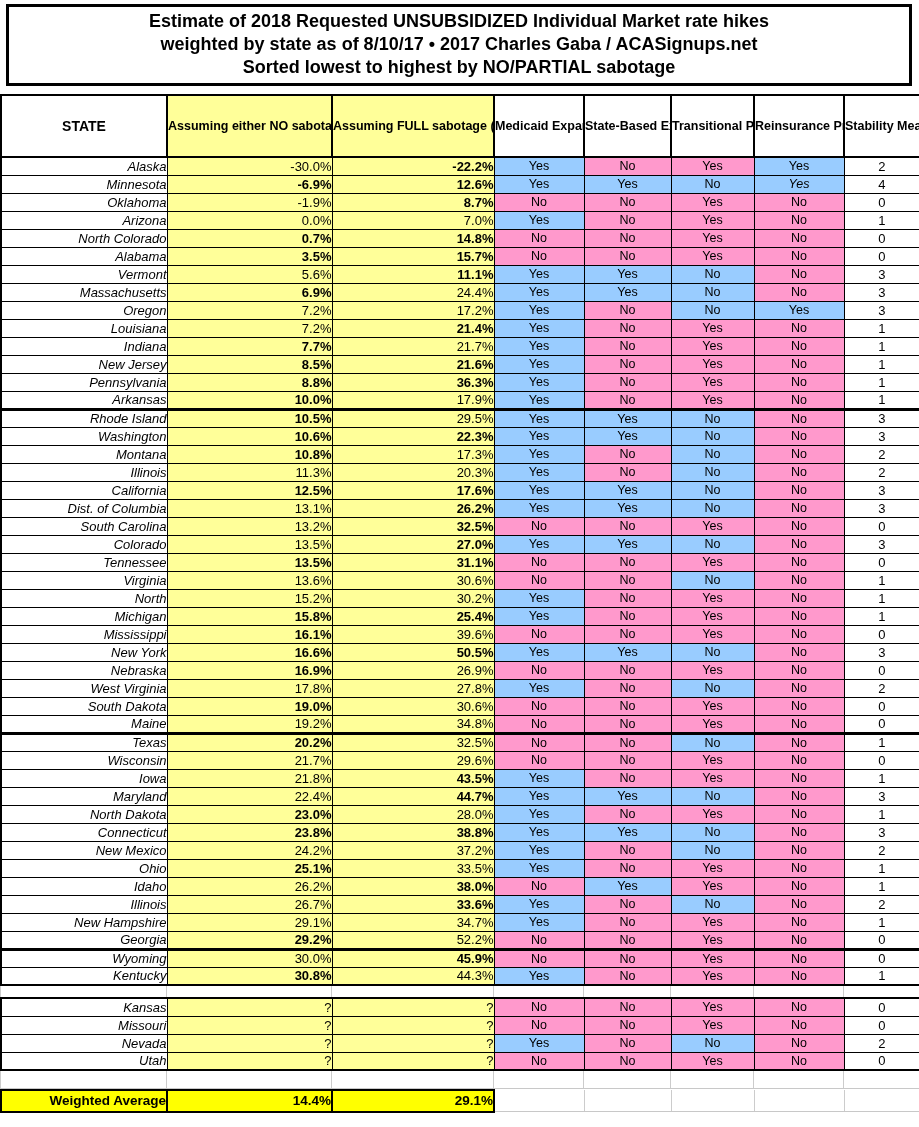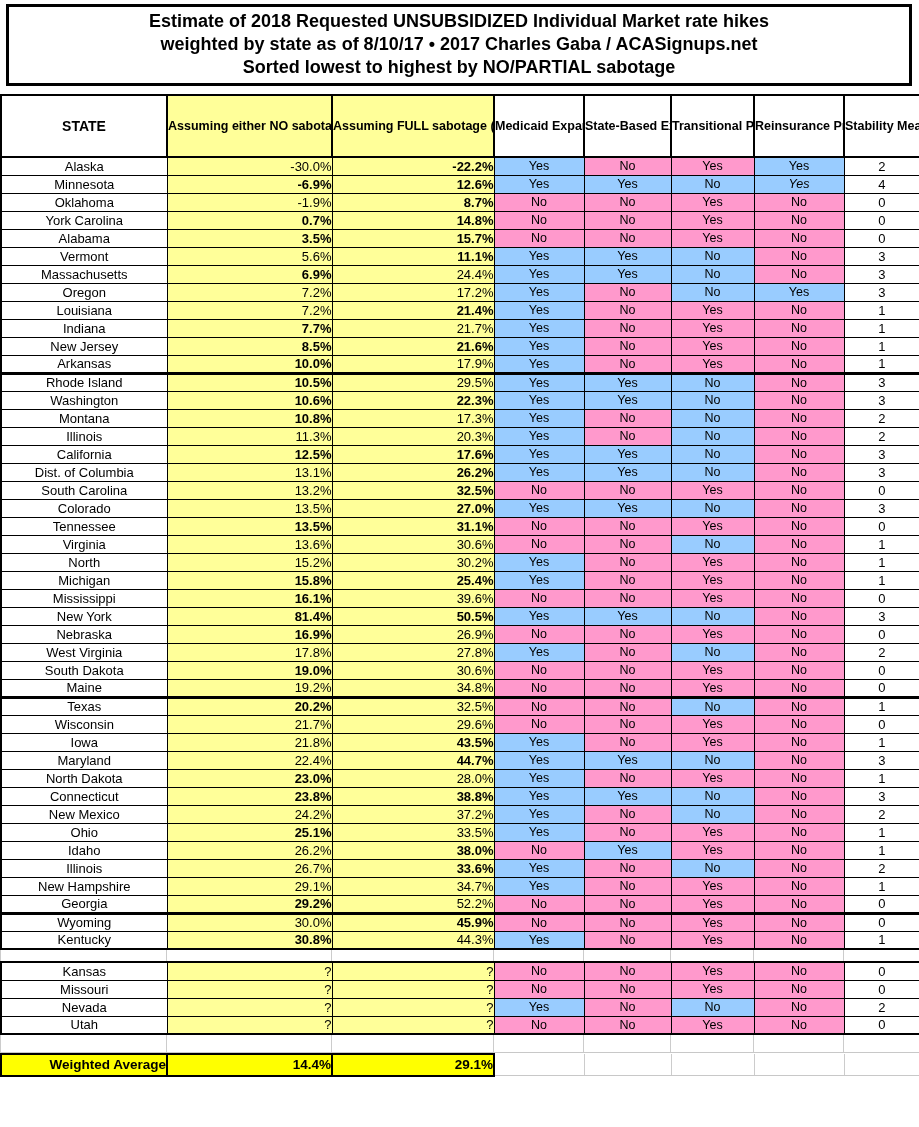--- a/index.html
+++ b/index.html
@@ -8,21 +8,21 @@
     font-weight:bold;font-size:18px;line-height:23px;padding:3px 0 4px 0;color:#000;}
   table{border-collapse:collapse;table-layout:fixed;width:919px;}
   
   table.grid{border:2px solid #000;}
   table.grid th, table.grid td{border:1px solid #000;overflow:hidden;white-space:nowrap;padding:0;color:#000;}
   thead th{border:2px solid #000 !important;font-size:12.5px;font-weight:bold;text-align:center;
     vertical-align:middle;white-space:pre-line;height:60px;background:#fff;line-height:14px;}
   th.state-h{font-size:14px;border-radius:13px;}
   th.yellow{background:#FFFF99;}
   tr.data{height:18px;}
-  td.state{text-align:center;padding-right:3px;font-size:13px;background:#fff;}
+  td.state{text-align:right;padding-right:3px;font-size:13px;background:#fff;font-style:italic;}
   td.rate{text-align:right;padding-right:6px;font-size:13px;background:#FFFF99;}
   td.flag{text-align:center;font-size:12.5px;}
   td.stab{text-align:center;font-size:13px;background:#fff;}
   .b{font-weight:bold;}
   .i{font-style:italic;}
   .blue{background:#99CCFF;}
   .pink{background:#FF99CC;}
   tr.sep td{border-top:3px solid #000;}
   
   table.gap td{border-left:1px solid #ccc;border-right:1px solid #ccc;background:#fff;padding:0;}
@@ -108,21 +108,31 @@
         <td class="state">Oklahoma</td>
         <td class="rate">-1.9%</td>
         <td class="rate b">8.7%</td>
         <td class="flag pink">No</td>
         <td class="flag pink">No</td>
         <td class="flag pink">Yes</td>
         <td class="flag pink">No</td>
         <td class="stab">0</td>
       </tr>
       <tr class="data">
-        <td class="state">York Carolina</td>
+        <td class="state">Arizona</td>
+        <td class="rate">0.0%</td>
+        <td class="rate">7.0%</td>
+        <td class="flag blue">Yes</td>
+        <td class="flag pink">No</td>
+        <td class="flag pink">Yes</td>
+        <td class="flag pink">No</td>
+        <td class="stab">1</td>
+      </tr>
+      <tr class="data">
+        <td class="state">North Colorado</td>
         <td class="rate b">0.7%</td>
         <td class="rate b">14.8%</td>
         <td class="flag pink">No</td>
         <td class="flag pink">No</td>
         <td class="flag pink">Yes</td>
         <td class="flag pink">No</td>
         <td class="stab">0</td>
       </tr>
       <tr class="data">
         <td class="state">Alabama</td>
@@ -181,20 +191,30 @@
         <td class="flag blue">Yes</td>
         <td class="flag pink">No</td>
         <td class="flag pink">Yes</td>
         <td class="flag pink">No</td>
         <td class="stab">1</td>
       </tr>
       <tr class="data">
         <td class="state">New Jersey</td>
         <td class="rate b">8.5%</td>
         <td class="rate b">21.6%</td>
+        <td class="flag blue">Yes</td>
+        <td class="flag pink">No</td>
+        <td class="flag pink">Yes</td>
+        <td class="flag pink">No</td>
+        <td class="stab">1</td>
+      </tr>
+      <tr class="data">
+        <td class="state">Pennsylvania</td>
+        <td class="rate b">8.8%</td>
+        <td class="rate b">36.3%</td>
         <td class="flag blue">Yes</td>
         <td class="flag pink">No</td>
         <td class="flag pink">Yes</td>
         <td class="flag pink">No</td>
         <td class="stab">1</td>
       </tr>
       <tr class="data">
         <td class="state">Arkansas</td>
         <td class="rate b">10.0%</td>
         <td class="rate">17.9%</td>
@@ -329,21 +349,21 @@
         <td class="rate b">16.1%</td>
         <td class="rate">39.6%</td>
         <td class="flag pink">No</td>
         <td class="flag pink">No</td>
         <td class="flag pink">Yes</td>
         <td class="flag pink">No</td>
         <td class="stab">0</td>
       </tr>
       <tr class="data">
         <td class="state">New York</td>
-        <td class="rate b">81.4%</td>
+        <td class="rate b">16.6%</td>
         <td class="rate b">50.5%</td>
         <td class="flag blue">Yes</td>
         <td class="flag blue">Yes</td>
         <td class="flag blue">No</td>
         <td class="flag pink">No</td>
         <td class="stab">3</td>
       </tr>
       <tr class="data">
         <td class="state">Nebraska</td>
         <td class="rate b">16.9%</td>

